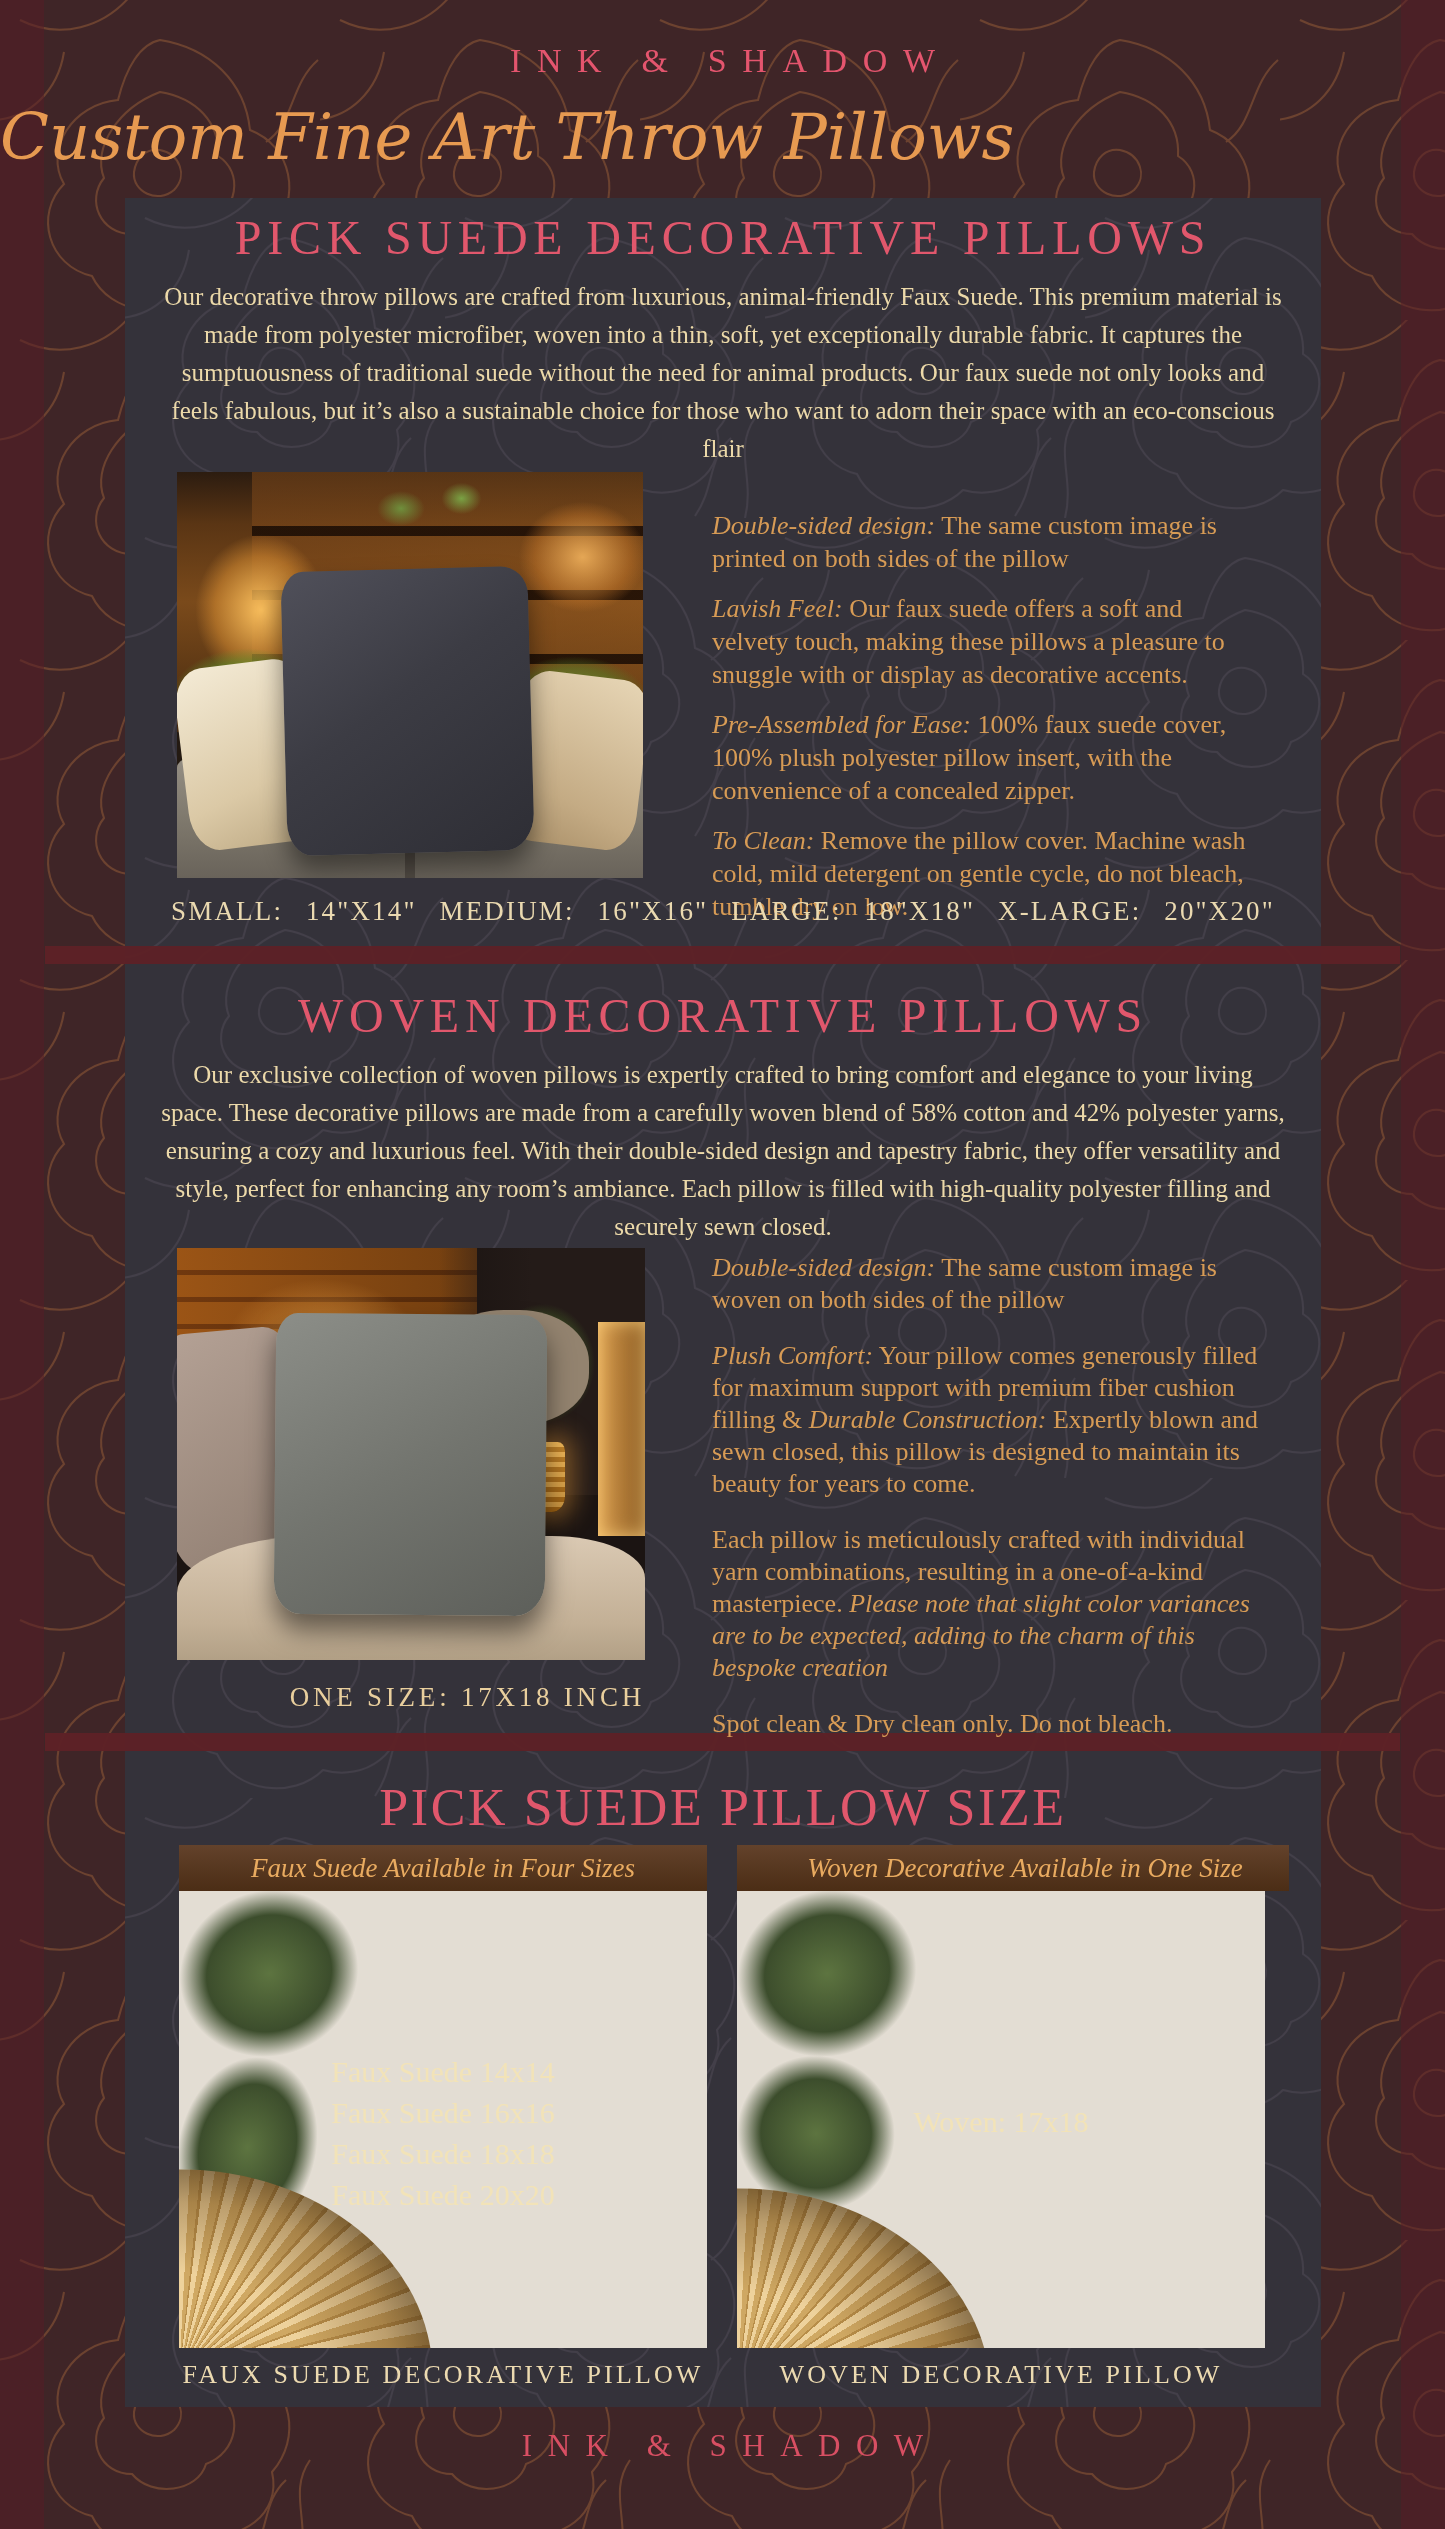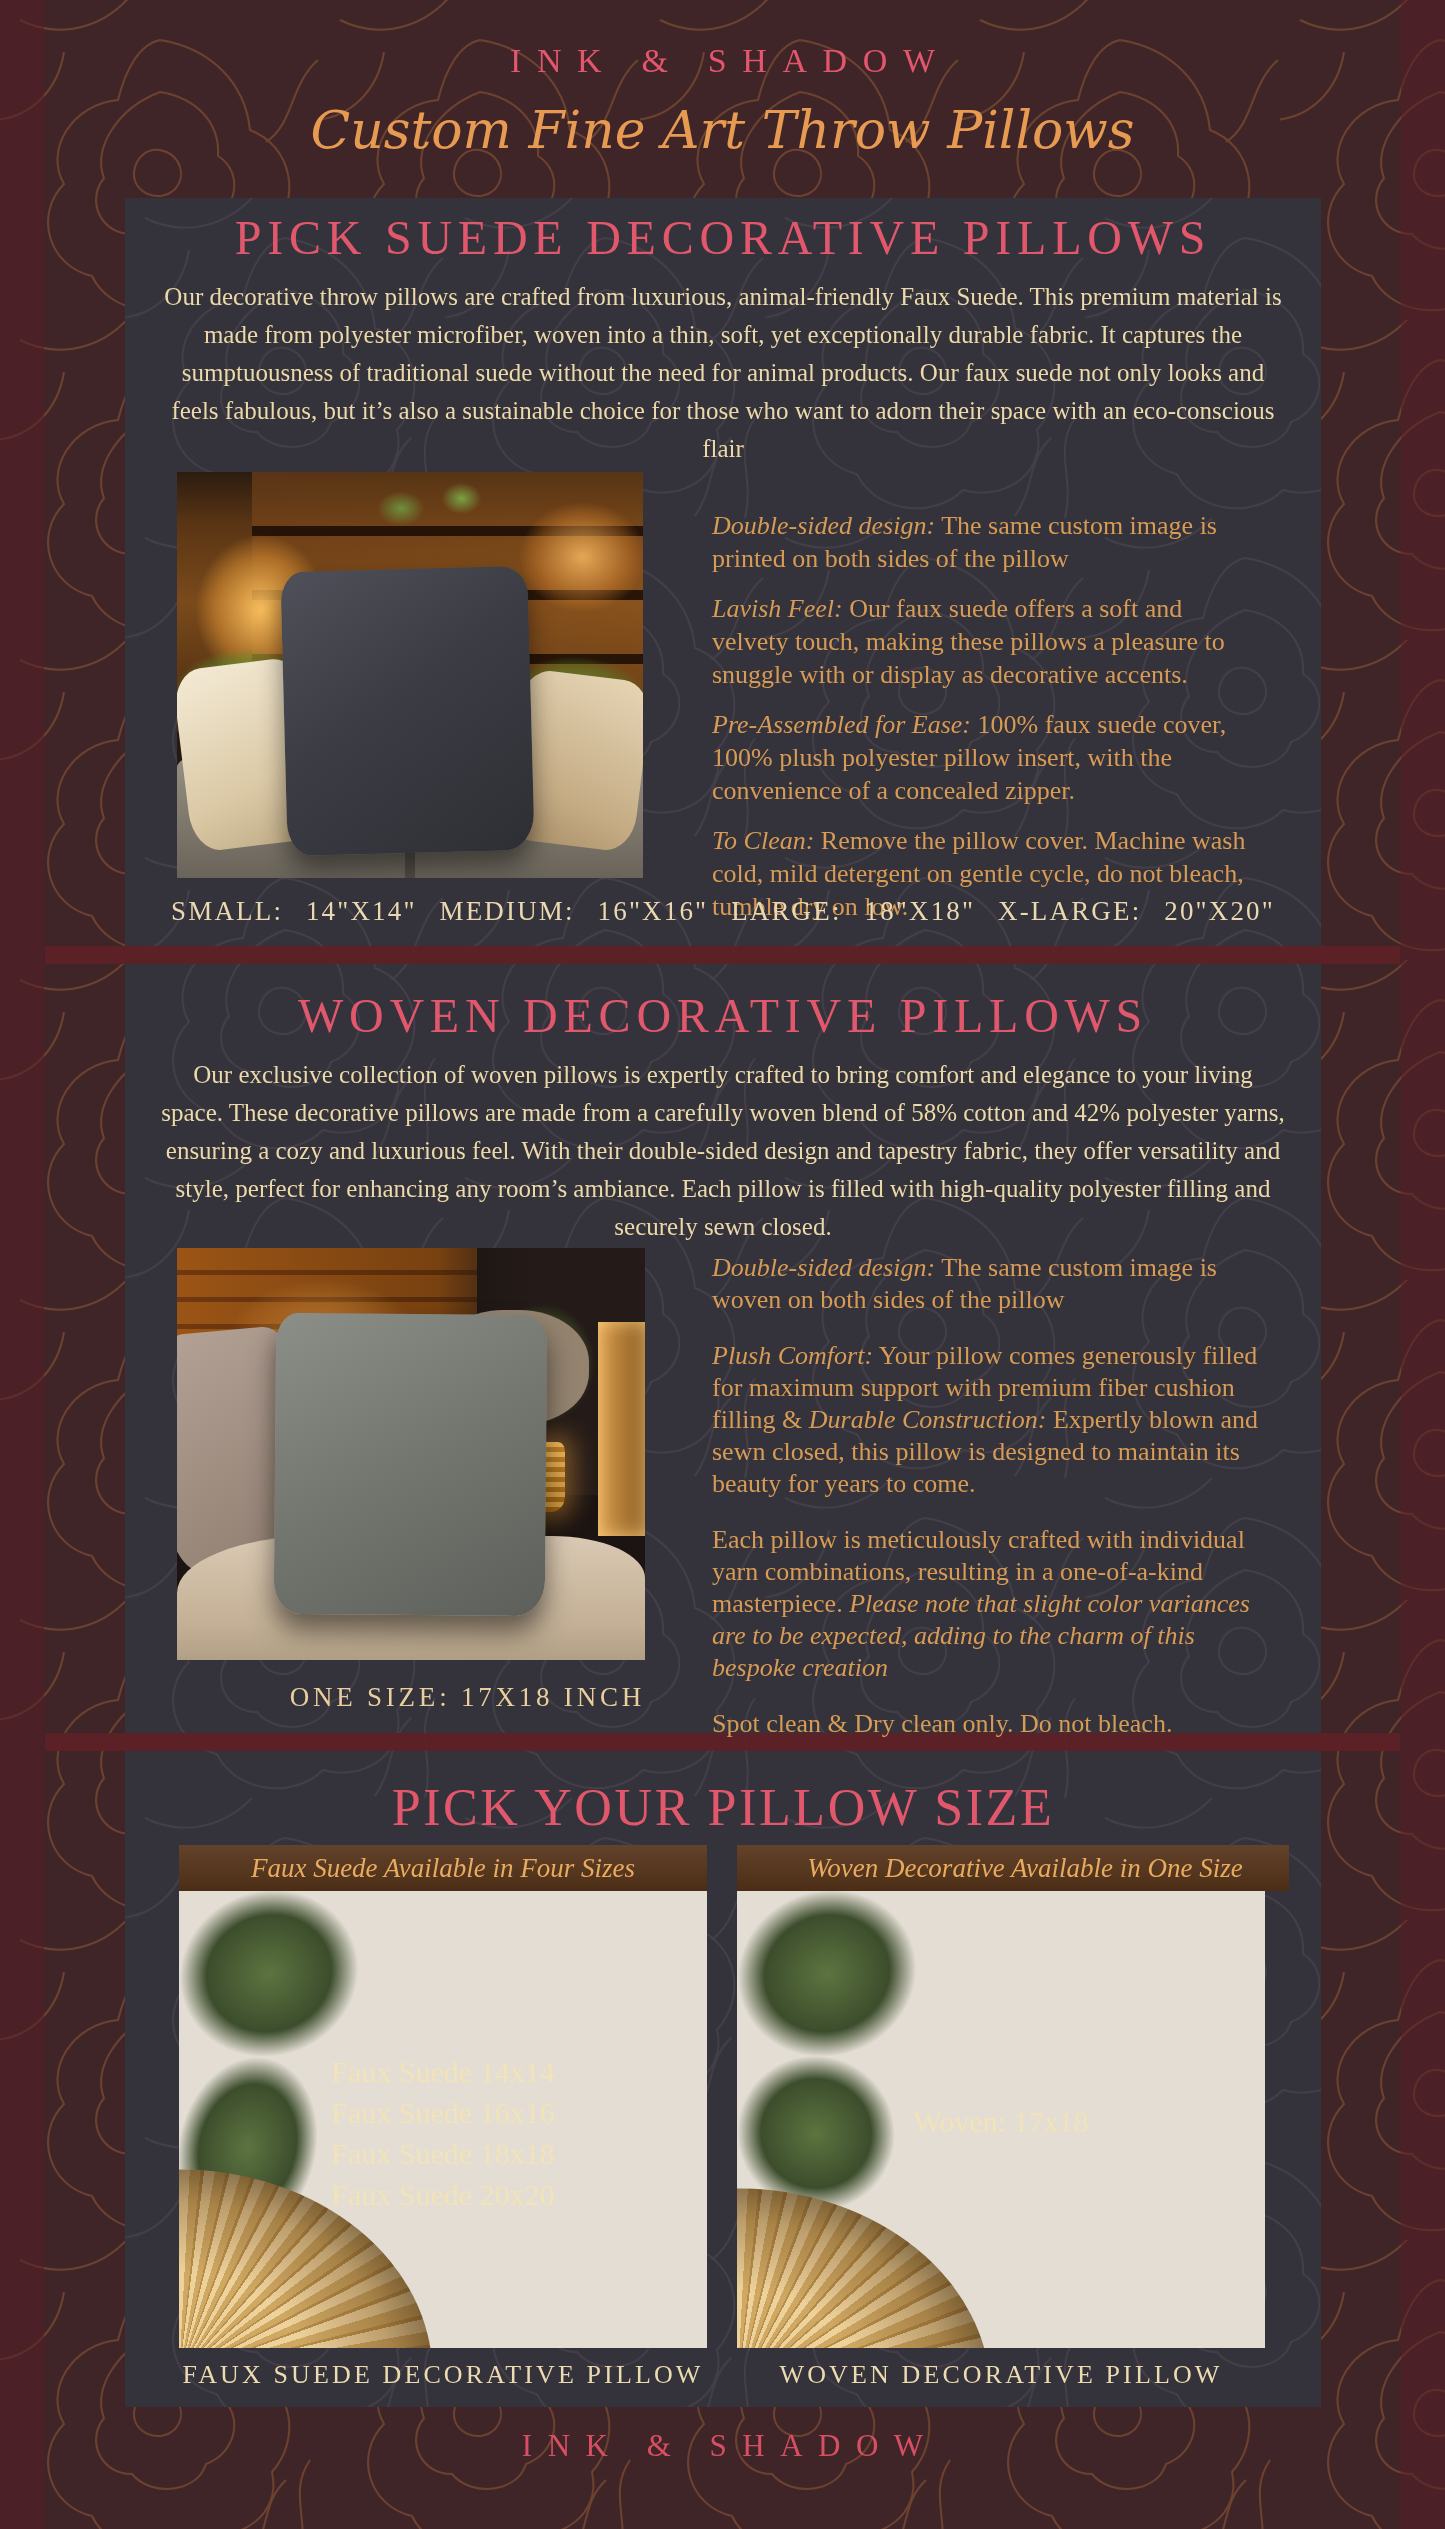--- a/index.html
+++ b/index.html
@@ -8,21 +8,21 @@
   .bg-pattern{position:absolute;left:0;top:0;z-index:0;}
   .edge{position:absolute;top:0;bottom:0;width:44px;background:rgba(86,30,38,.55);z-index:1;}
   .edge-left{left:0;}.edge-right{right:0;}
   .panel{position:absolute;left:125px;top:198px;width:1196px;height:2209px;background:#34323a;z-index:2;overflow:hidden;}
   .band{position:absolute;left:45px;width:1355px;height:18px;background:rgba(93,33,38,.97);z-index:3;}
   .band1{top:946px;}.band2{top:1733px;}
   .ct{position:absolute;z-index:5;}
 
   .brand-top{left:0;width:100%;top:42px;text-align:center;font-size:34px;letter-spacing:.46em;
              text-indent:.46em;color:#e4556e;}
-  .tagline{left:0;width:100%;top:100px;text-align:center;font-size:52px;font-style:italic;
+  .tagline{left:0;width:100%;top:100px;text-align:left;font-size:64px;font-style:italic;
            font-family:"DejaVu Serif",serif;color:#e79a51;}
   .section-h{left:125px;width:1196px;text-align:center;color:#e1576c;letter-spacing:.12em;font-size:48px;}
   .h-faux{top:210px;}
   .h-woven{top:988px;}
   .h-pick{top:1778px;font-size:52px;letter-spacing:.05em;}
   .intro{left:160px;width:1126px;text-align:center;font-size:25px;line-height:38px;color:#ecd9a9;}
   .intro-faux{top:278px;}
   .intro-woven{top:1056px;}
 
   .features{left:712px;width:548px;font-size:26px;line-height:33px;color:#d79b55;}
@@ -214,21 +214,21 @@
 
   <div class="ct features features-woven">
     <p><em>Double-sided design:</em> <span>The same custom image is woven on both sides of the pillow</span></p>
     <p><em>Plush Comfort:</em> <span>Your pillow comes generously filled for maximum support with premium fiber cushion filling &amp; </span><em>Durable Construction:</em> <span>Expertly blown and sewn closed, this pillow is designed to maintain its beauty for years to come.</span></p>
     <p><span>Each pillow is meticulously crafted with individual yarn combinations, resulting in a one-of-a-kind masterpiece. </span><em>Please note that slight color variances are to be expected, adding to the charm of this bespoke creation</em></p>
     <p><span>Spot clean &amp; Dry clean only. Do not bleach.</span></p>
   </div>
 
   <div class="ct size-woven">ONE SIZE: 17X18 INCH</div>
 
-  <div class="ct section-h h-pick">PICK YOUR PILLOW SIZE</div>
+  <div class="ct section-h h-pick">PICK SUEDE PILLOW SIZE</div>
 
   <div class="ct card-bar bar-left">Faux Suede Available in Four Sizes</div>
   <div class="ct card-bar bar-right">Woven Decorative Available in One Size</div>
 
   <div class="ct card-img img-left">
     <div class="wk-bg"></div>
     <div class="wk-leaf wk-l1"></div>
     <div class="wk-leaf wk-l2"></div>
     <div class="wk-leaf wk-l4"></div>
     <div class="wk-basket"></div>

